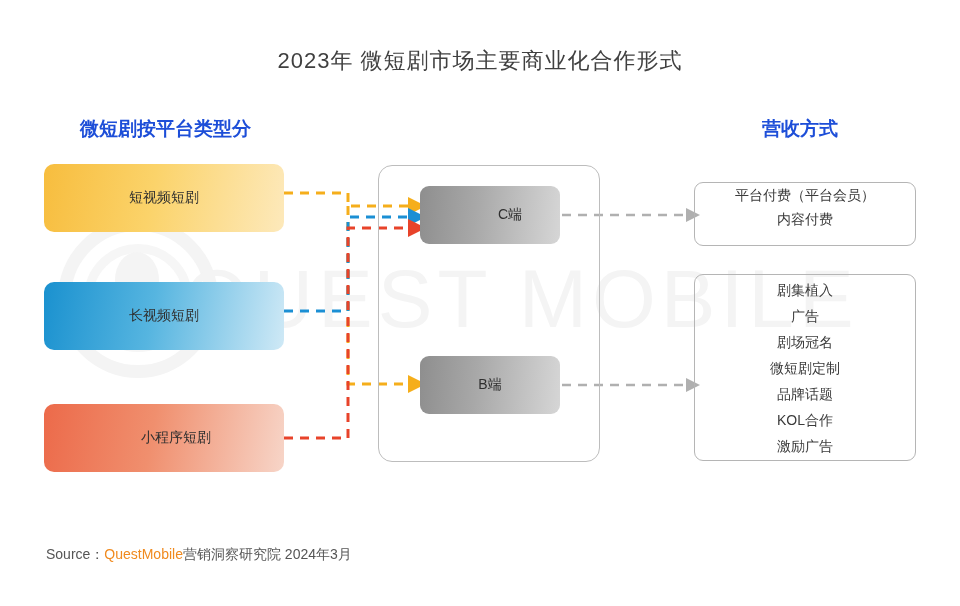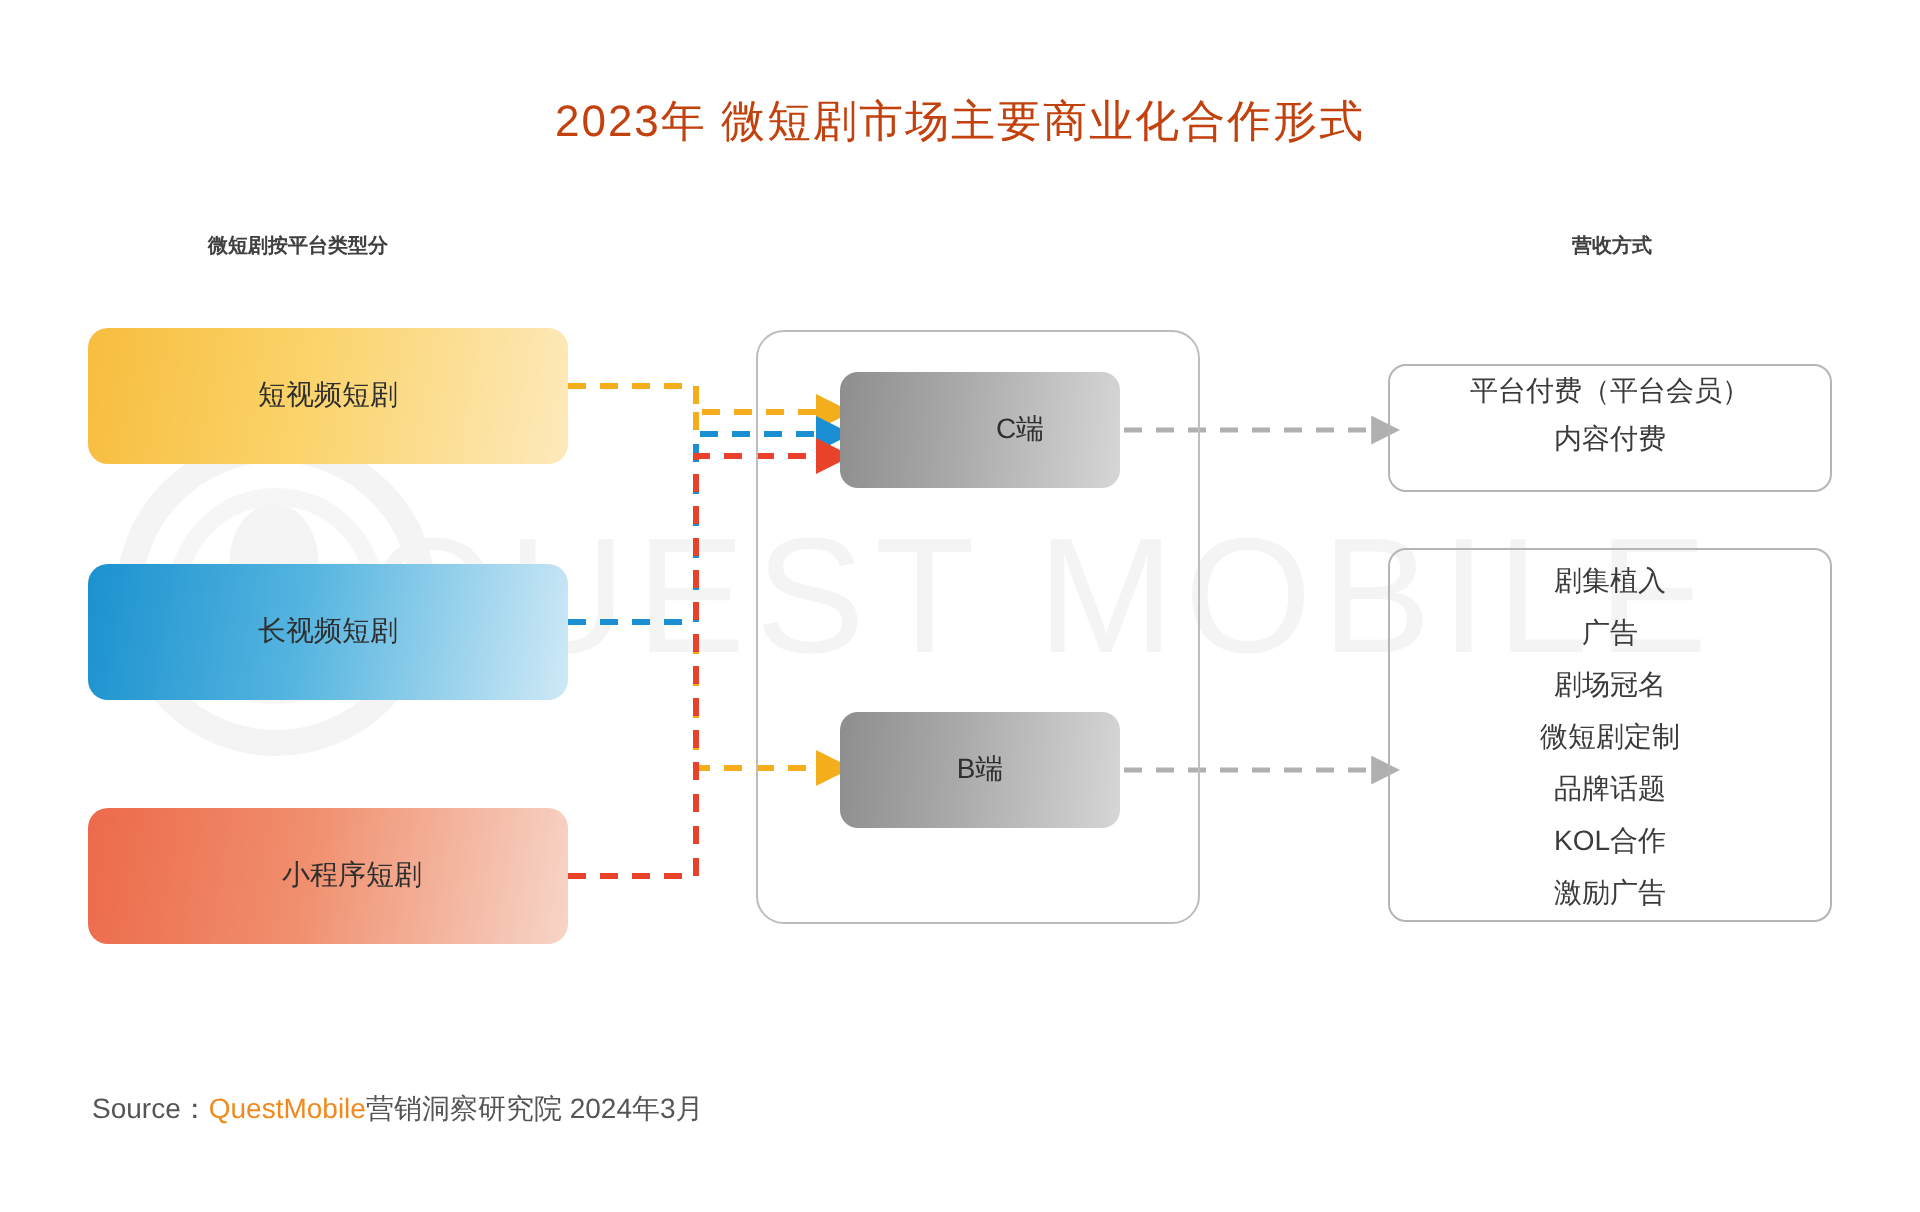--- a/index.html
+++ b/index.html
@@ -48,34 +48,33 @@
     font-weight: 400;
     white-space: nowrap;
   }
 
   
   #title {
     position: absolute;
     left: 0; top: 46px; width: 960px;
     text-align: center;
     font-size: 22px;
-    color: #c2410c;
+    color: #404040;
     letter-spacing: 1px;
     z-index: 5;
   }
 
   
   .col-header {
     position: absolute;
-    font-size: 10px;
-    color: #404040;
+    font-size: 19px;
+    color: #1d4ed8;
     font-weight: bold;
     z-index: 5;
     white-space: nowrap;
-    margin-left: 24px;
   }
   #header-left  { left: 80px;  top: 116px; }
   #header-right { left: 762px; top: 116px; }
 
   
   .plat-box {
     position: absolute;
     width: 240px; height: 68px;
     border-radius: 10px;
     display: flex;

